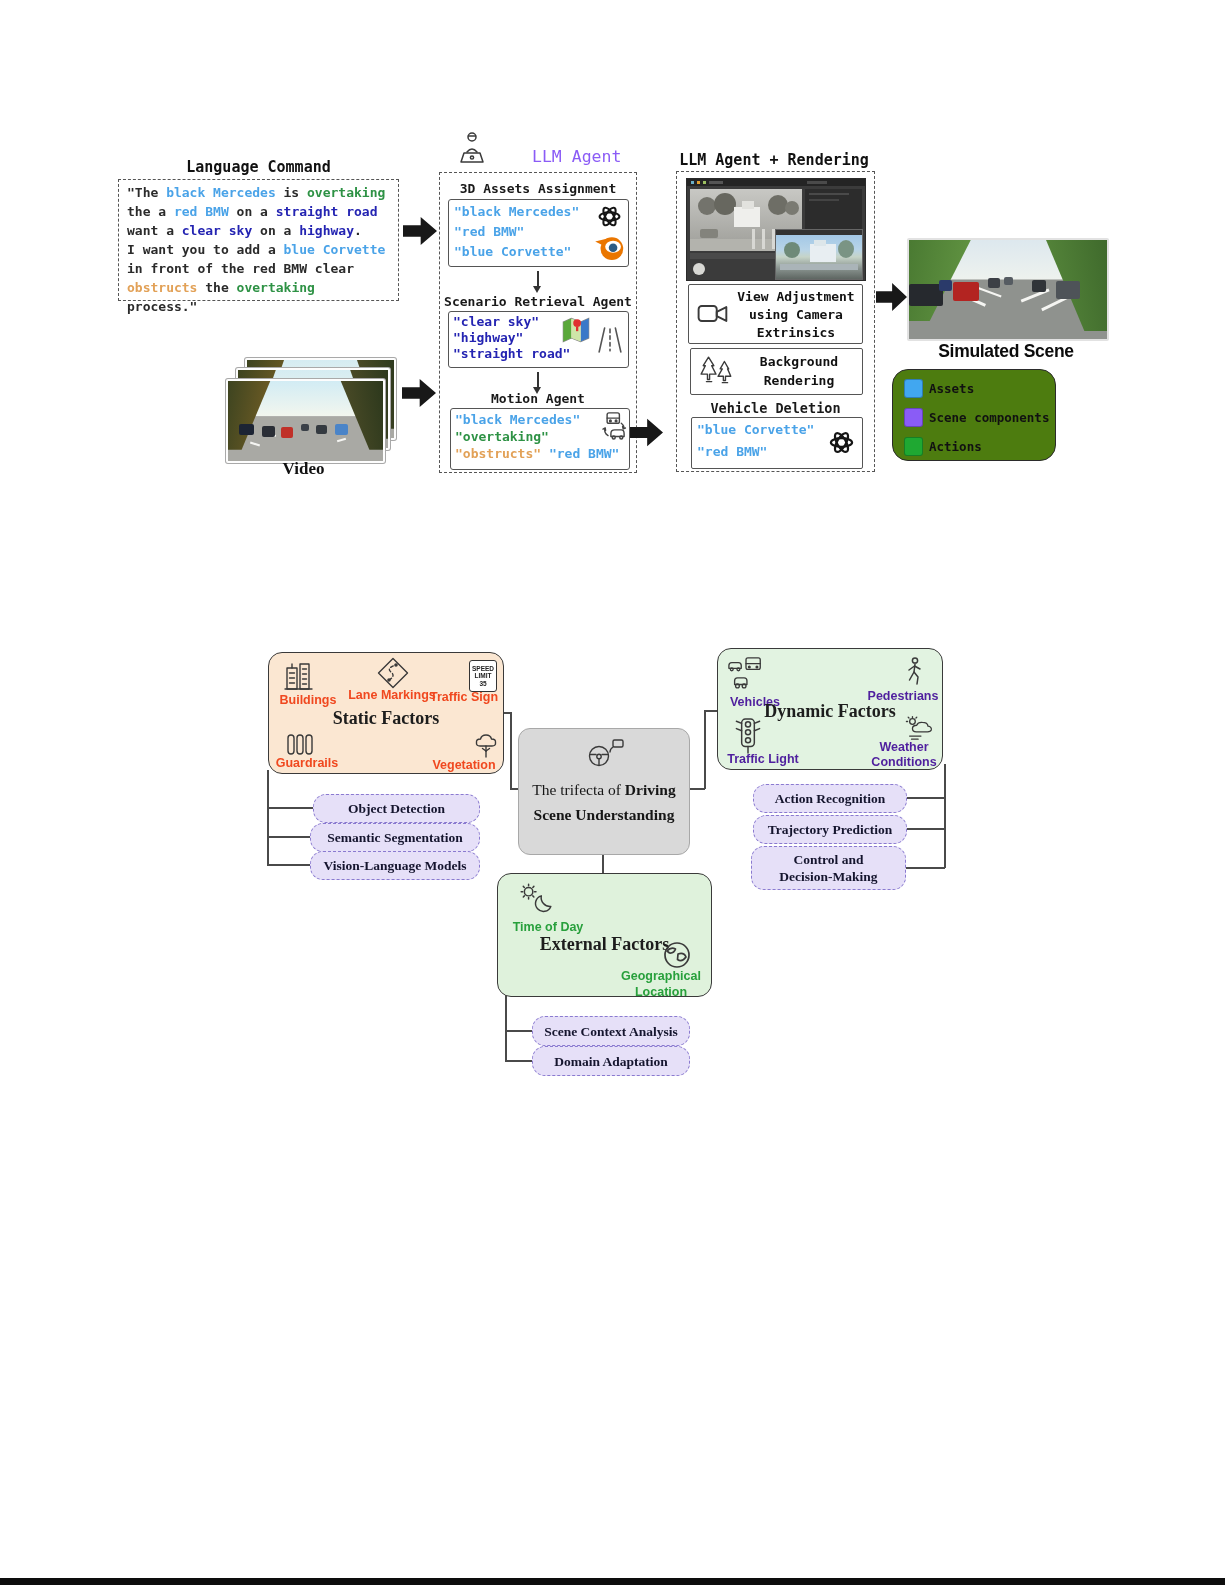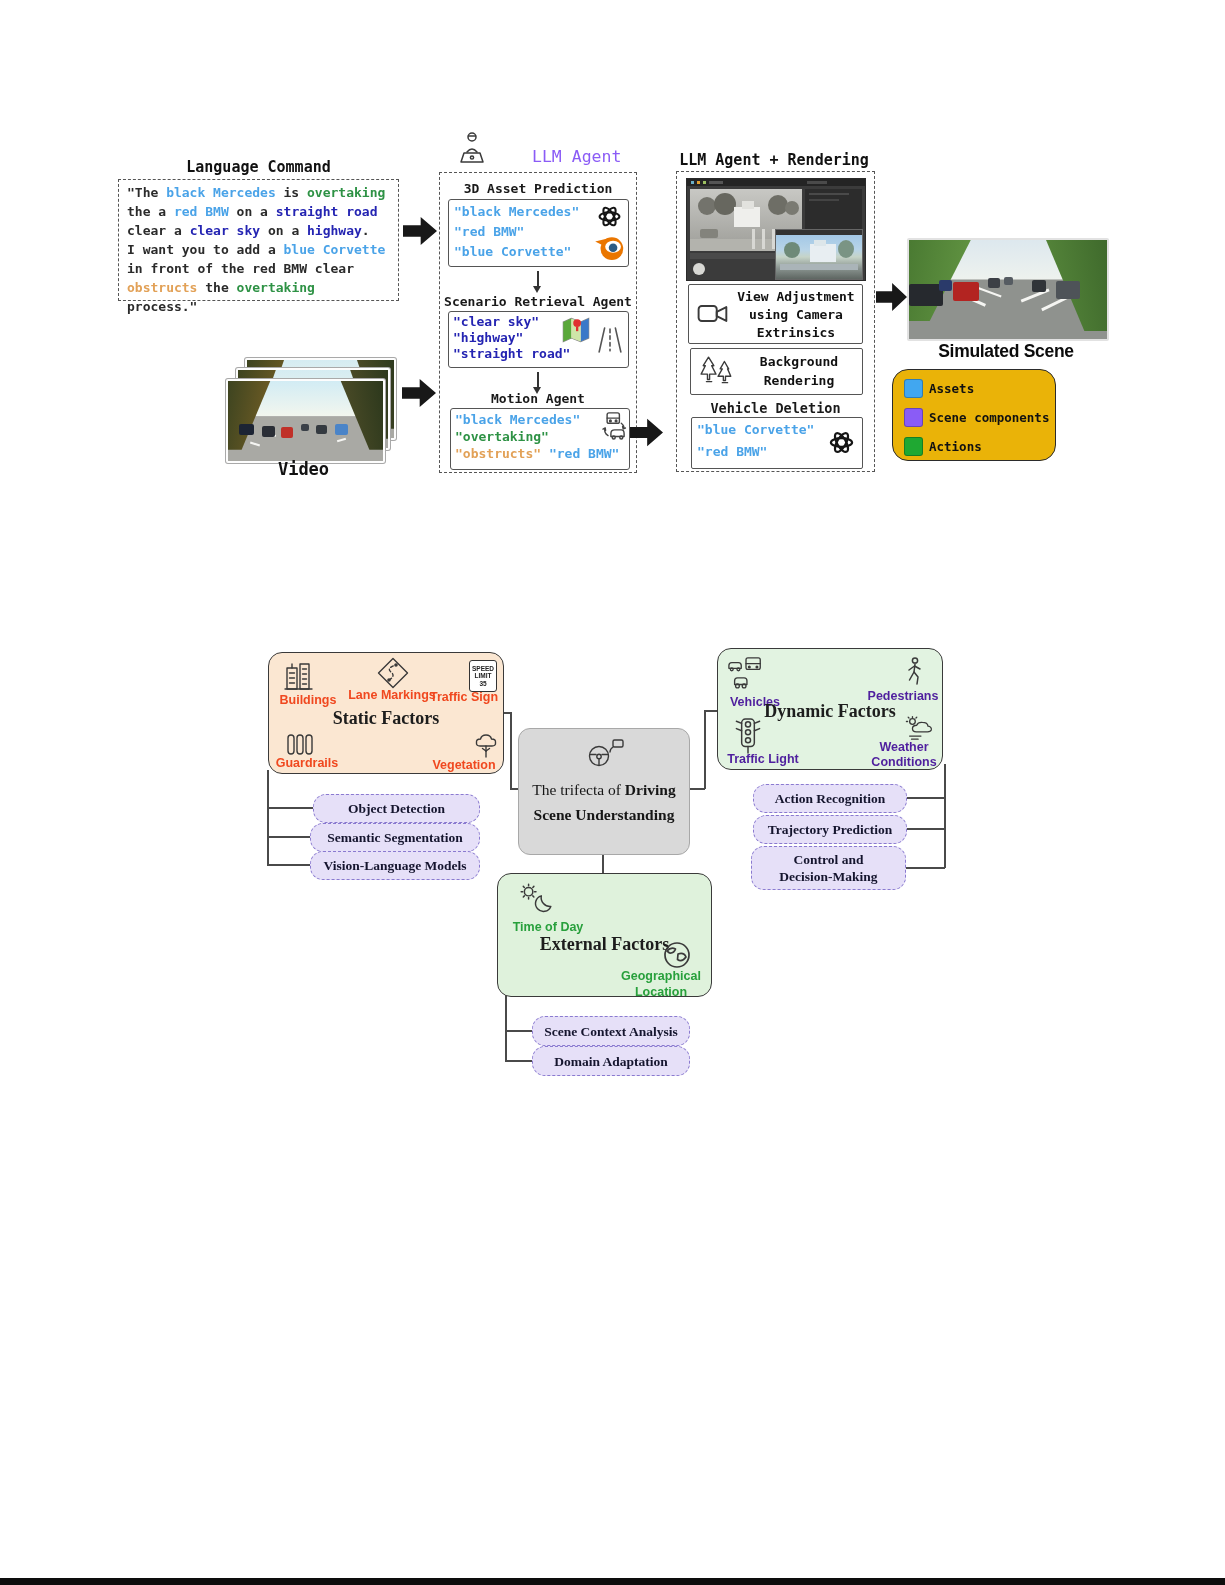--- a/index.html
+++ b/index.html
@@ -22,21 +22,21 @@
   .sec-title{position:absolute;width:100%;text-align:center;font-weight:bold;font-size:13px;color:#1a1a1a;}
   .row-line{position:absolute;font-weight:bold;font-size:13px;white-space:nowrap;}
   .barrow{position:absolute;background:#181818;
           clip-path:polygon(0 31%,52% 31%,52% 3%,100% 50%,52% 97%,52% 69%,0 69%);}
   .varrow{position:absolute;width:1.6px;background:#333;}
   .varrow::after{content:"";position:absolute;left:-3.8px;bottom:-7px;border:4.5px solid transparent;
                  border-top:7px solid #333;border-bottom:none;}
   .icon-svg{stroke:#3a3a3a;fill:none;stroke-width:1.5;stroke-linecap:round;stroke-linejoin:round;}
 
   
-  .legend{border:1.6px solid #2b2b2b;border-radius:16px;background:#eab308;}
+  .legend{border:1.6px solid #2b2b2b;border-radius:16px;background:#4d7c0f;}
   .sw{position:absolute;left:11px;width:17px;height:17px;border-radius:3px;border:1px solid rgba(0,0,0,.25);}
   .sw-assets{background:#41A7F0;} .sw-scene{background:#8A5CF6;} .sw-actions{background:#1FA832;}
   .legend-label{position:absolute;left:36px;font-weight:600;font-size:12.5px;color:#111;}
 
   
   .factor-box{position:absolute;border:1.5px solid #3a3a3a;border-radius:14px;}
   .factor-title{position:absolute;width:100%;text-align:center;font-family:"Liberation Serif",serif;
                 font-weight:bold;font-size:18px;color:#1d1d1d;}
   .factor-label{position:absolute;font-weight:bold;font-size:12.5px;text-align:center;line-height:15px;
                 font-family:"Liberation Sans",sans-serif;}
@@ -59,21 +59,21 @@
 </style>
 </head>
 <body>
 
 <div id="canvas">
 
   <div class="abs mono" style="left:118px;top:158px;width:281px;text-align:center;font-weight:bold;font-size:15px;color:#111;">Language Command</div>
   <div class="abs dash-box mono" style="left:118px;top:179px;width:281px;height:122px;padding:3px 8px;box-sizing:border-box;font-weight:bold;font-size:13px;line-height:19px;">
     <div><span class="seg-plain">"The </span><span class="seg-asset">black Mercedes</span><span class="seg-plain"> is </span><span class="seg-action">overtaking</span></div>
     <div><span class="seg-plain">the a </span><span class="seg-asset">red BMW</span><span class="seg-plain"> on a </span><span class="seg-scene">straight road</span></div>
-    <div><span class="seg-plain">clear a </span><span class="seg-scene">clear sky</span><span class="seg-plain"> on a </span><span class="seg-scene">highway</span><span class="seg-plain">.</span></div>
+    <div><span class="seg-plain">want a </span><span class="seg-scene">clear sky</span><span class="seg-plain"> on a </span><span class="seg-scene">highway</span><span class="seg-plain">.</span></div>
     <div><span class="seg-plain">I want you to add a </span><span class="seg-asset">blue Corvette</span></div>
     <div><span class="seg-plain">in front of the red BMW clear</span></div>
     <div><span class="seg-conflict">obstructs</span><span class="seg-plain"> the </span><span class="seg-action">overtaking</span><span class="seg-plain"> process."</span></div>
   </div>
 
   <div class="barrow" style="left:403px;top:216px;width:34px;height:30px;"></div>
 
   <div class="frame" style="left:245px;top:358px;width:147px;height:78px;">
     <div class="scene" style="left:0;top:0;width:100%;height:100%;">
       <div class="sky" style="height:45%;background:linear-gradient(#d5ecf2,#eef4ec);"></div>
@@ -100,35 +100,35 @@
       <div class="laneline" style="left:26%;top:66%;width:8px;height:2px;transform:rotate(14deg);"></div>
       <div class="laneline" style="left:70%;top:72%;width:9px;height:2px;transform:rotate(-16deg);"></div>
       <div class="car" style="left:7%;top:54%;width:15px;height:11px;background:#1c2434;"></div>
       <div class="car" style="left:22%;top:56%;width:13px;height:11px;background:#2a2e36;"></div>
       <div class="car" style="left:34%;top:57%;width:12px;height:11px;background:#c03028;"></div>
       <div class="car" style="left:47%;top:54%;width:8px;height:7px;background:#3a4048;"></div>
       <div class="car" style="left:57%;top:55%;width:11px;height:9px;background:#343a40;"></div>
       <div class="car" style="left:69%;top:54%;width:13px;height:11px;background:#4a84c8;"></div>
     </div>
   </div>
-  <div class="abs mono" style="left:226px;top:459px;width:155px;text-align:center;font-weight:bold;font-size:17px;color:#111;">Video</div>
+  <div class="abs mono" style="left:226px;top:459px;width:155px;text-align:center;font-weight:bold;font-size:17px;color:#111;font-family:Liberation Serif, serif;">Video</div>
 
   <div class="barrow" style="left:402px;top:378px;width:34px;height:30px;"></div>
 
   <svg class="abs icon-svg" viewBox="0 0 32 34" style="left:456px;top:130px;width:32px;height:36px;">
     <circle cx="16" cy="6" r="4"></circle>
     <line x1="12.5" y1="5" x2="19.5" y2="5"></line>
     <path d="M11,21 Q16,15 21,21"></path>
     <path d="M8,22 L24,22 L27,31 L5,31 Z"></path>
     <circle cx="16" cy="26.5" r="1.6"></circle>
   </svg>
   <div class="abs mono" style="left:496px;top:147px;font-weight:normal;font-size:16.5px;color:#8b5cf6;margin-left:36px;">LLM Agent</div>
 
   <div class="abs dash-box" style="left:439px;top:172px;width:196px;height:299px;">
-    <div class="sec-title mono" style="top:8px;">3D Asset Prediction</div>
+    <div class="sec-title mono" style="top:8px;">3D Assets Assignment</div>
     <div class="solid-box abs" style="left:8px;top:26px;width:179px;height:66px;">
       <div class="row-line mono" style="left:5px;top:4px;"><span class="seg-asset">"black Mercedes"</span></div>
       <div class="row-line mono" style="left:5px;top:24px;"><span class="seg-asset"> "red BMW"</span></div>
       <div class="row-line mono" style="left:5px;top:44px;"><span class="seg-asset">"blue Corvette"</span></div>
       <svg class="abs" viewBox="-12 -12 24 24" style="right:4px;top:2px;width:29px;height:29px;">
         <g fill="none" stroke="#151515" stroke-width="1.7">
           <ellipse rx="8.2" ry="3.4"></ellipse>
           <ellipse rx="8.2" ry="3.4" transform="rotate(60)"></ellipse>
           <ellipse rx="8.2" ry="3.4" transform="rotate(120)"></ellipse>
         </g>

